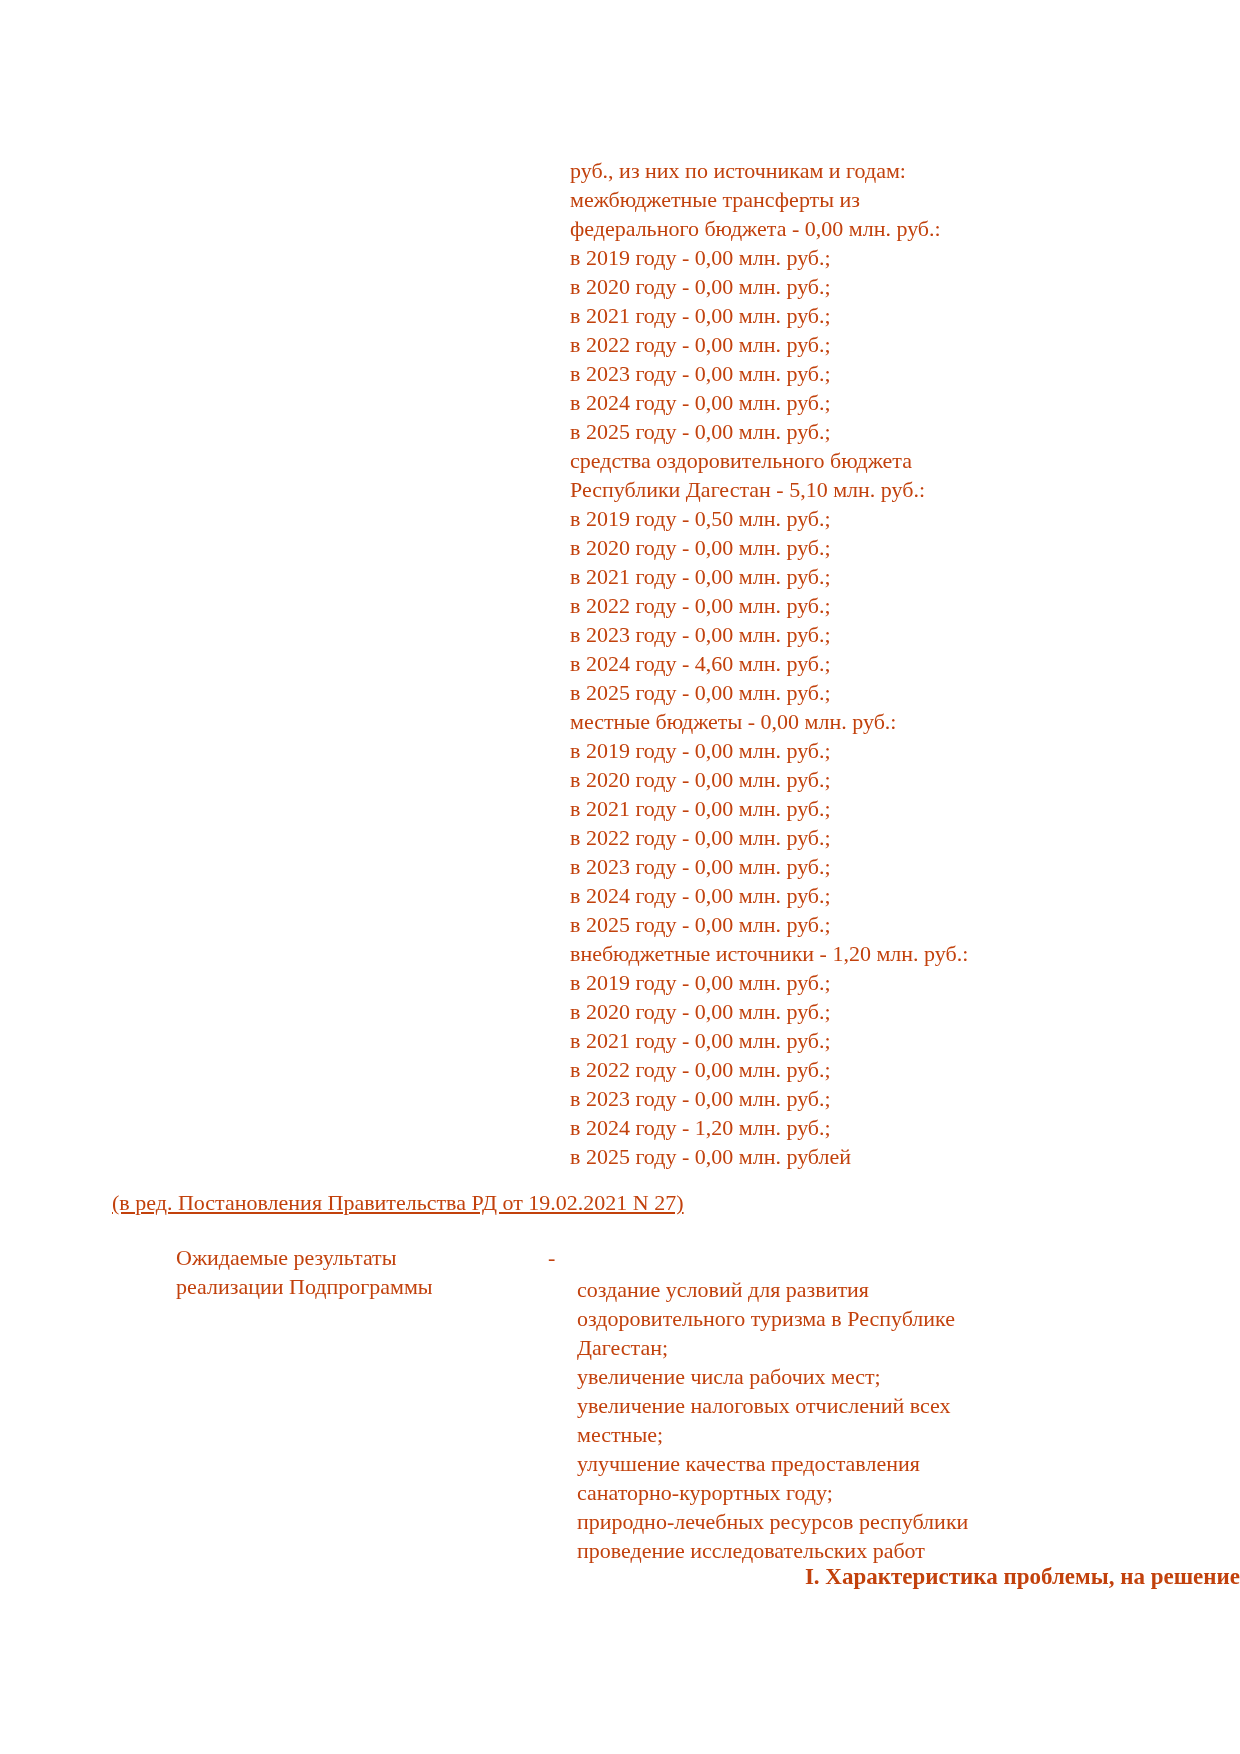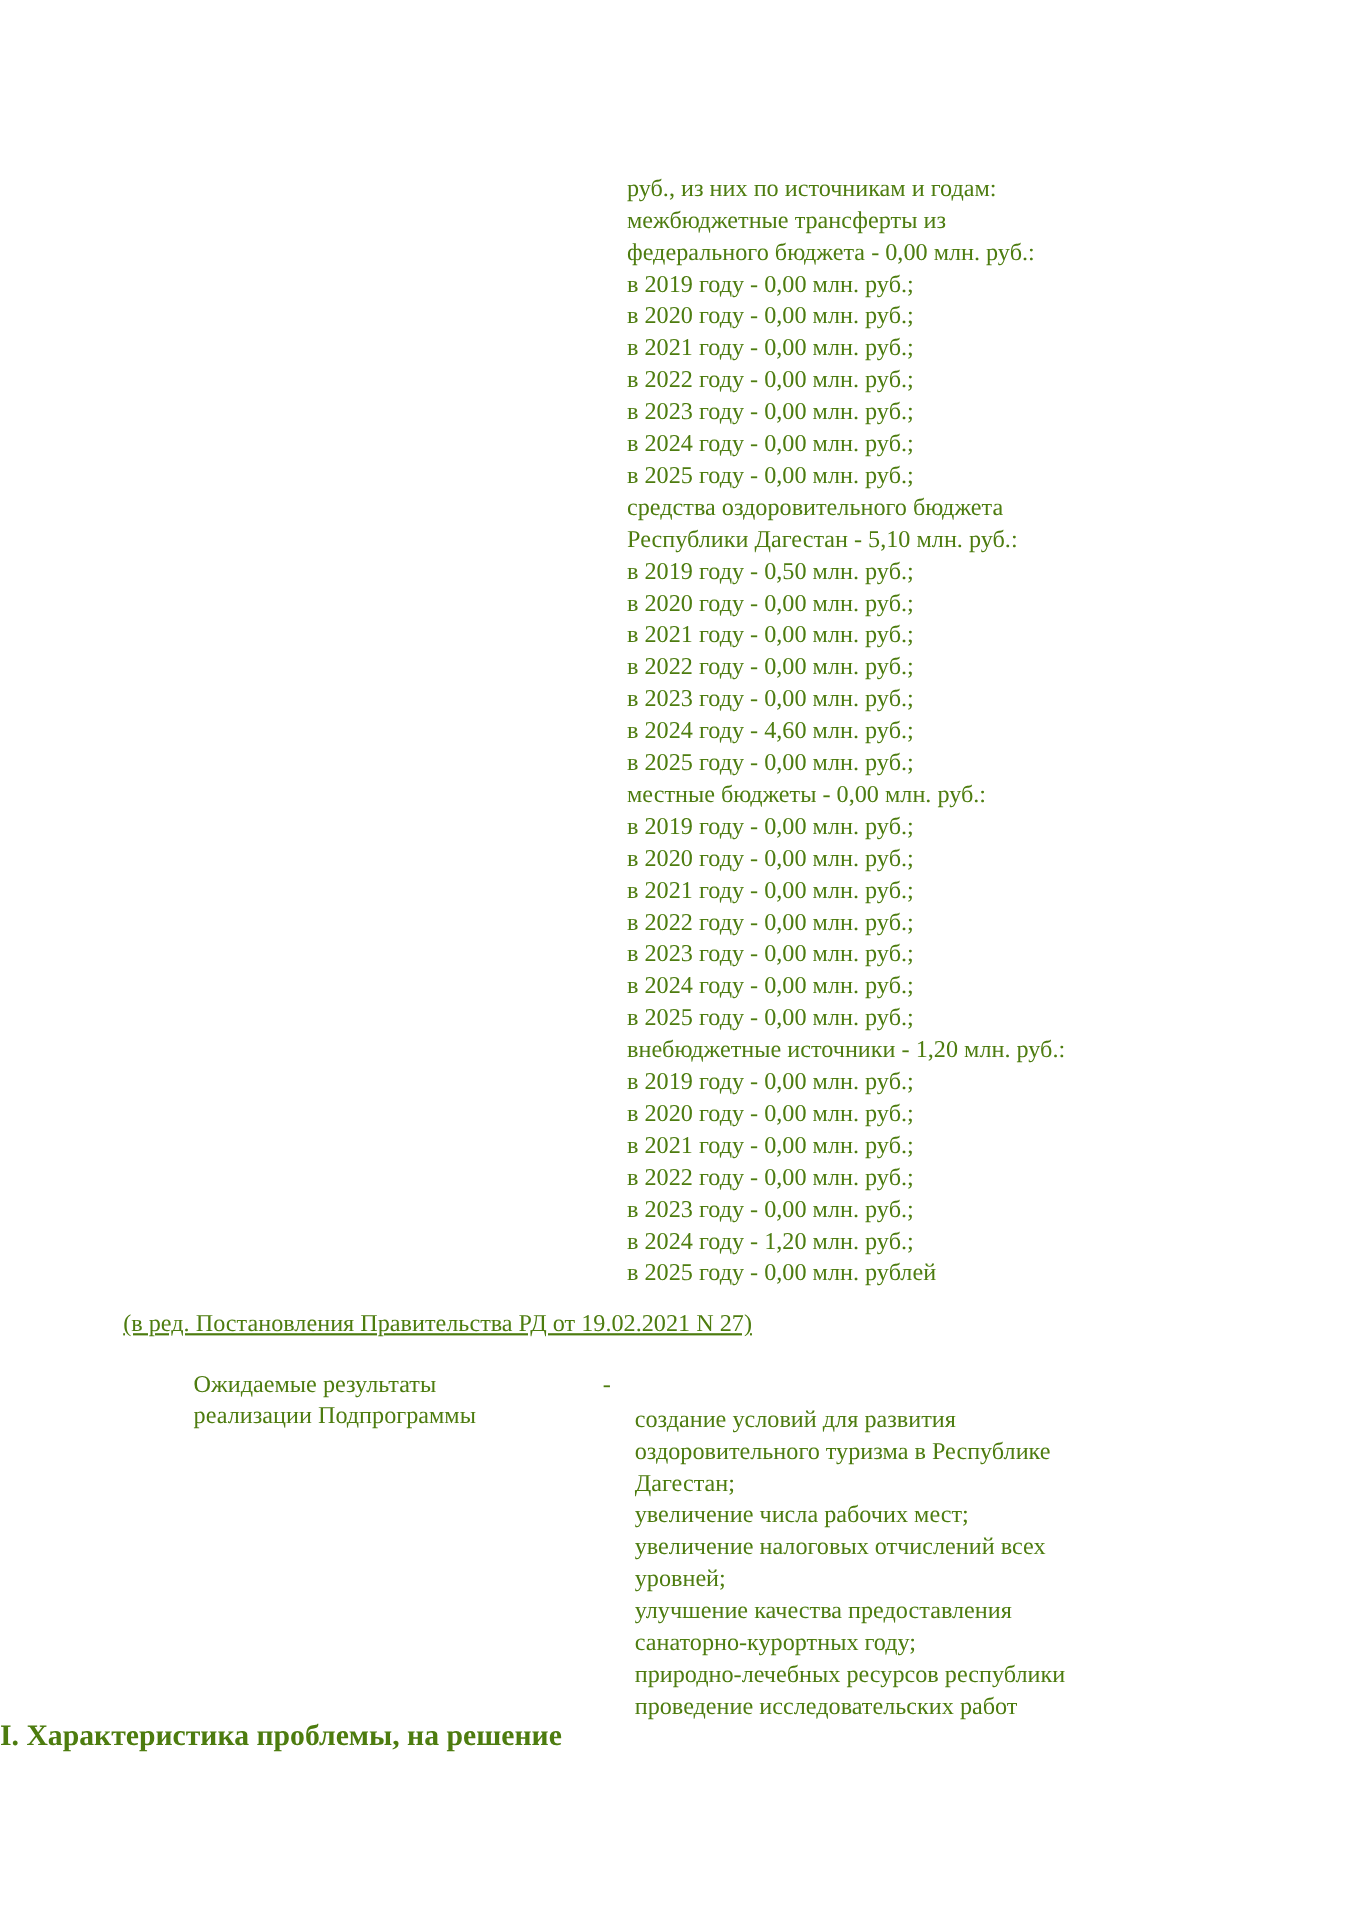--- a/index.html
+++ b/index.html
@@ -5,21 +5,21 @@
   html, body {
     margin: 0;
     padding: 0;
     background: #ffffff;
   }
   .page {
     position: relative;
     width: 1240px;
     height: 1754px;
     background: #ffffff;
-    color: #4d7c0f;
+    color: #c2410c;
     font-family: "Liberation Serif", "DejaVu Serif", serif;
     font-size: 22px;
     overflow: hidden;
   }
   .line {
     line-height: 29px;
     white-space: nowrap;
   }
   .budget-block {
     position: absolute;
@@ -49,23 +49,23 @@
     position: absolute;
     left: 577px;
     top: 1243px;
     margin-top: 32px;
   }
   .section-heading {
     position: absolute;
     left: 0;
     top: 1562px;
     width: 100%;
-    text-align: left;
+    text-align: right;
     font-weight: bold;
-    font-size: 27px;
+    font-size: 23px;
     line-height: 30px;
     white-space: nowrap;
   }
 </style>
 </head>
 <body>
 
 <div class="page">
 
   <div class="budget-block">
@@ -114,21 +114,21 @@
   </div>
 
   <div class="results-dash line">-</div>
 
   <div class="results-text">
       <div class="line">создание условий для развития</div>
       <div class="line">оздоровительного туризма в Республике</div>
       <div class="line">Дагестан;</div>
       <div class="line">увеличение числа рабочих мест;</div>
       <div class="line">увеличение налоговых отчислений всех</div>
-      <div class="line">уровней;</div>
+      <div class="line">местные;</div>
       <div class="line">улучшение качества предоставления</div>
       <div class="line">санаторно-курортных году;</div>
       <div class="line">природно-лечебных ресурсов республики</div>
       <div class="line">проведение исследовательских работ</div>
     </div>
 
   <div class="section-heading">I. Характеристика проблемы, на решение</div>
 
 </div>
 

